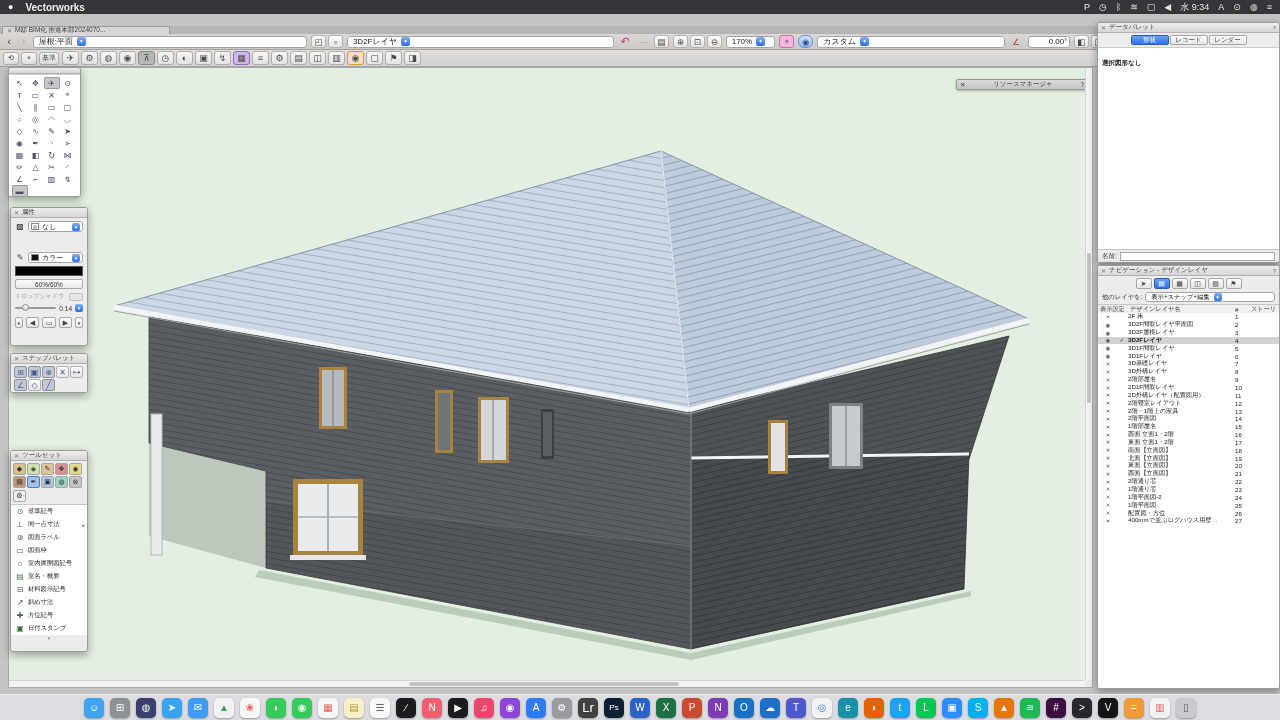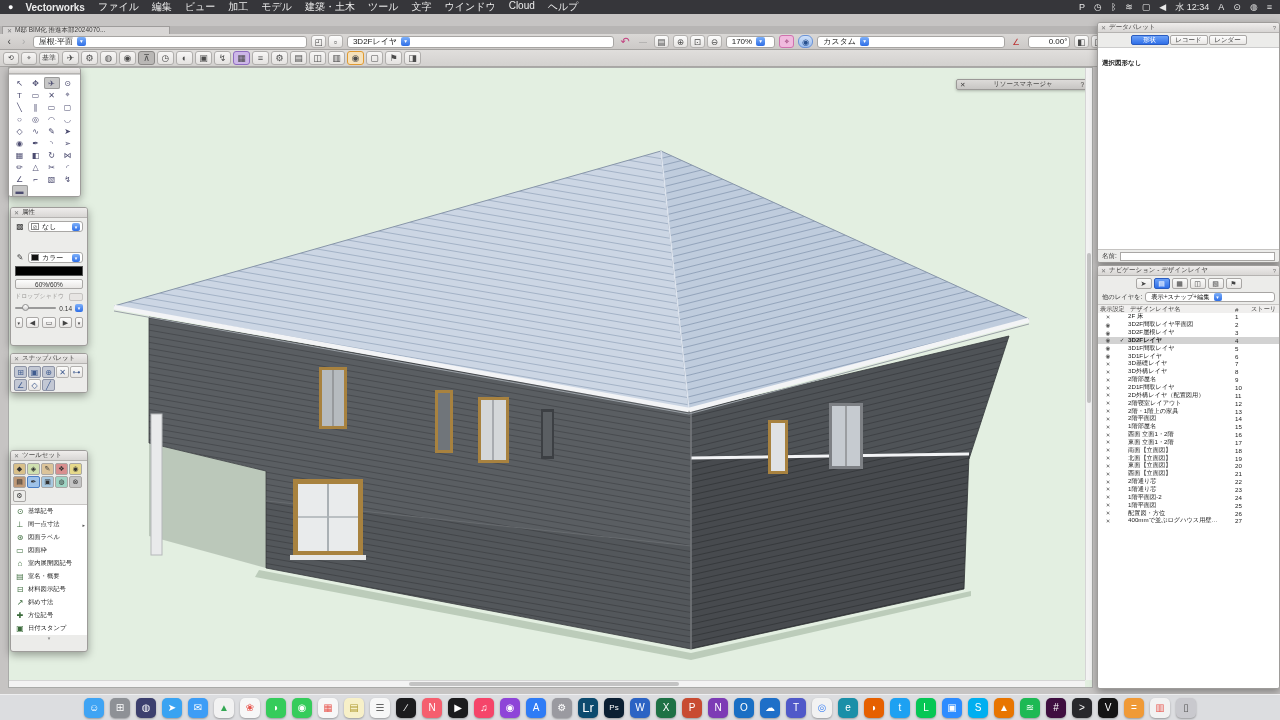--- a/index.html
+++ b/index.html
@@ -168,46 +168,32 @@
     justify-content:center;box-shadow:0 1px 2px rgba(0,0,0,.3);flex:0 0 auto;}
 </style>
 </head>
 <body>
 
 <div id="screen">
 
   <div class="menubar">
     <span class="apple">●</span>
     <span class="appname mitem">Vectorworks</span>
-    <span style="display:flex;">
-
-    <span class="mitem">ファイル</span>
-        <span class="mitem">編集</span>
-        <span class="mitem">ビュー</span>
-        <span class="mitem">加工</span>
-        <span class="mitem">モデル</span>
-        <span class="mitem">建築・土木</span>
-        <span class="mitem">ツール</span>
-        <span class="mitem">文字</span>
-        <span class="mitem">ウインドウ</span>
-        <span class="mitem">Cloud</span>
-        <span class="mitem">ヘルプ</span>
-      </span>
     <span class="spacer"></span>
     <span class="status">
       <span style="display:flex;gap:9px;">
 
       <span title="parallels-icon">P</span>
           <span title="time-machine-icon">◷</span>
           <span title="bluetooth-icon">ᛒ</span>
           <span title="wifi-icon">≋</span>
           <span title="display-icon">▢</span>
           <span title="volume-icon">◀</span>
         </span>
-      <span>水 12:34</span>
+      <span>水 9:34</span>
       <span style="display:flex;gap:9px;">
 
       <span title="input-source-icon">A</span>
           <span title="spotlight-icon">⊙</span>
           <span title="siri-icon">◍</span>
           <span title="notification-center-icon">≡</span>
         </span>
     </span>
   </div>
 
@@ -893,21 +879,21 @@
         <span class="dicon" style="background:#f7f7f7;color:#e8554d" title="calendar">▦</span>
         <span class="dicon" style="background:#f7f0c8;color:#b09a30" title="notes">▤</span>
         <span class="dicon" style="background:#f7f7f7;color:#666" title="reminders">☰</span>
         <span class="dicon" style="background:#1c1c1e" title="stocks">∕</span>
         <span class="dicon" style="background:#f55e6e" title="news">N</span>
         <span class="dicon" style="background:#1c1c1e" title="tv">▶</span>
         <span class="dicon" style="background:#f5456a" title="music">♫</span>
         <span class="dicon" style="background:#8e44d8" title="podcasts">◉</span>
         <span class="dicon" style="background:#2f7cf6" title="app-store">A</span>
         <span class="dicon" style="background:#9a9aa0" title="system-preferences">⚙</span>
-        <span class="dicon" style="background:#0c4a6e;font-size:13px" title="lightroom">Lr</span>
+        <span class="dicon" style="background:#404040;font-size:13px" title="lightroom">Lr</span>
         <span class="dicon" style="background:#0b1f33;font-size:8px" title="photoshop">Ps</span>
         <span class="dicon" style="background:#2b63c4" title="word">W</span>
         <span class="dicon" style="background:#1e7145" title="excel">X</span>
         <span class="dicon" style="background:#c84b32" title="powerpoint">P</span>
         <span class="dicon" style="background:#7d3bb5" title="onenote">N</span>
         <span class="dicon" style="background:#1a6fc4" title="outlook">O</span>
         <span class="dicon" style="background:#1e6fc8" title="onedrive">☁</span>
         <span class="dicon" style="background:#5059c9" title="teams">T</span>
         <span class="dicon" style="background:#f2f2f2;color:#4285f4" title="chrome">◎</span>
         <span class="dicon" style="background:#1a8fa8" title="edge">e</span>

